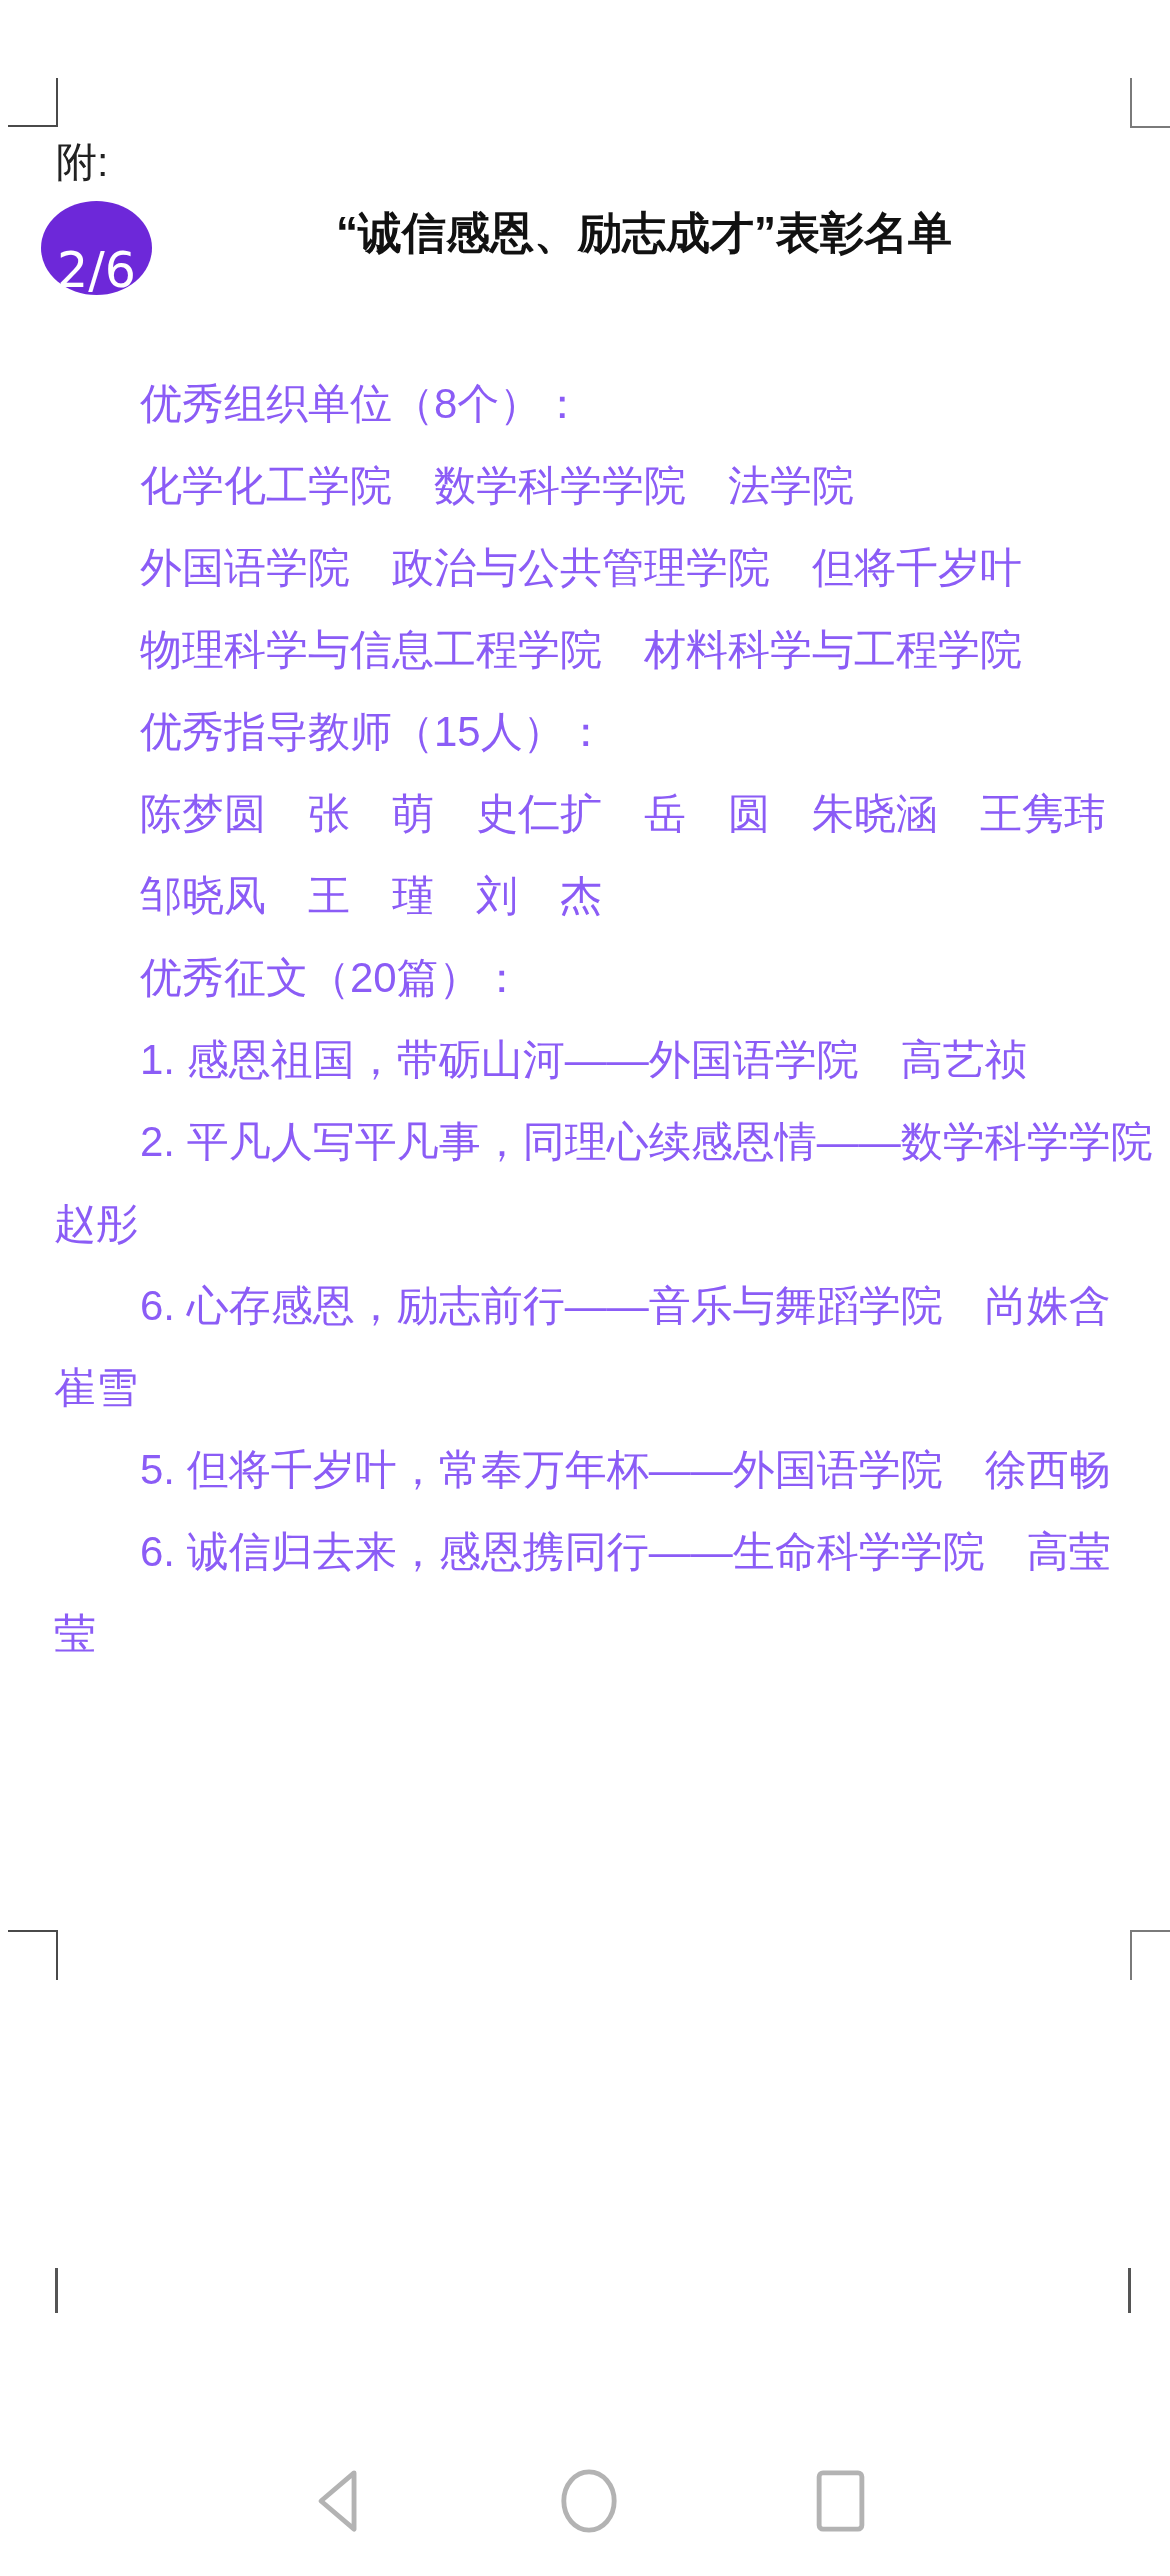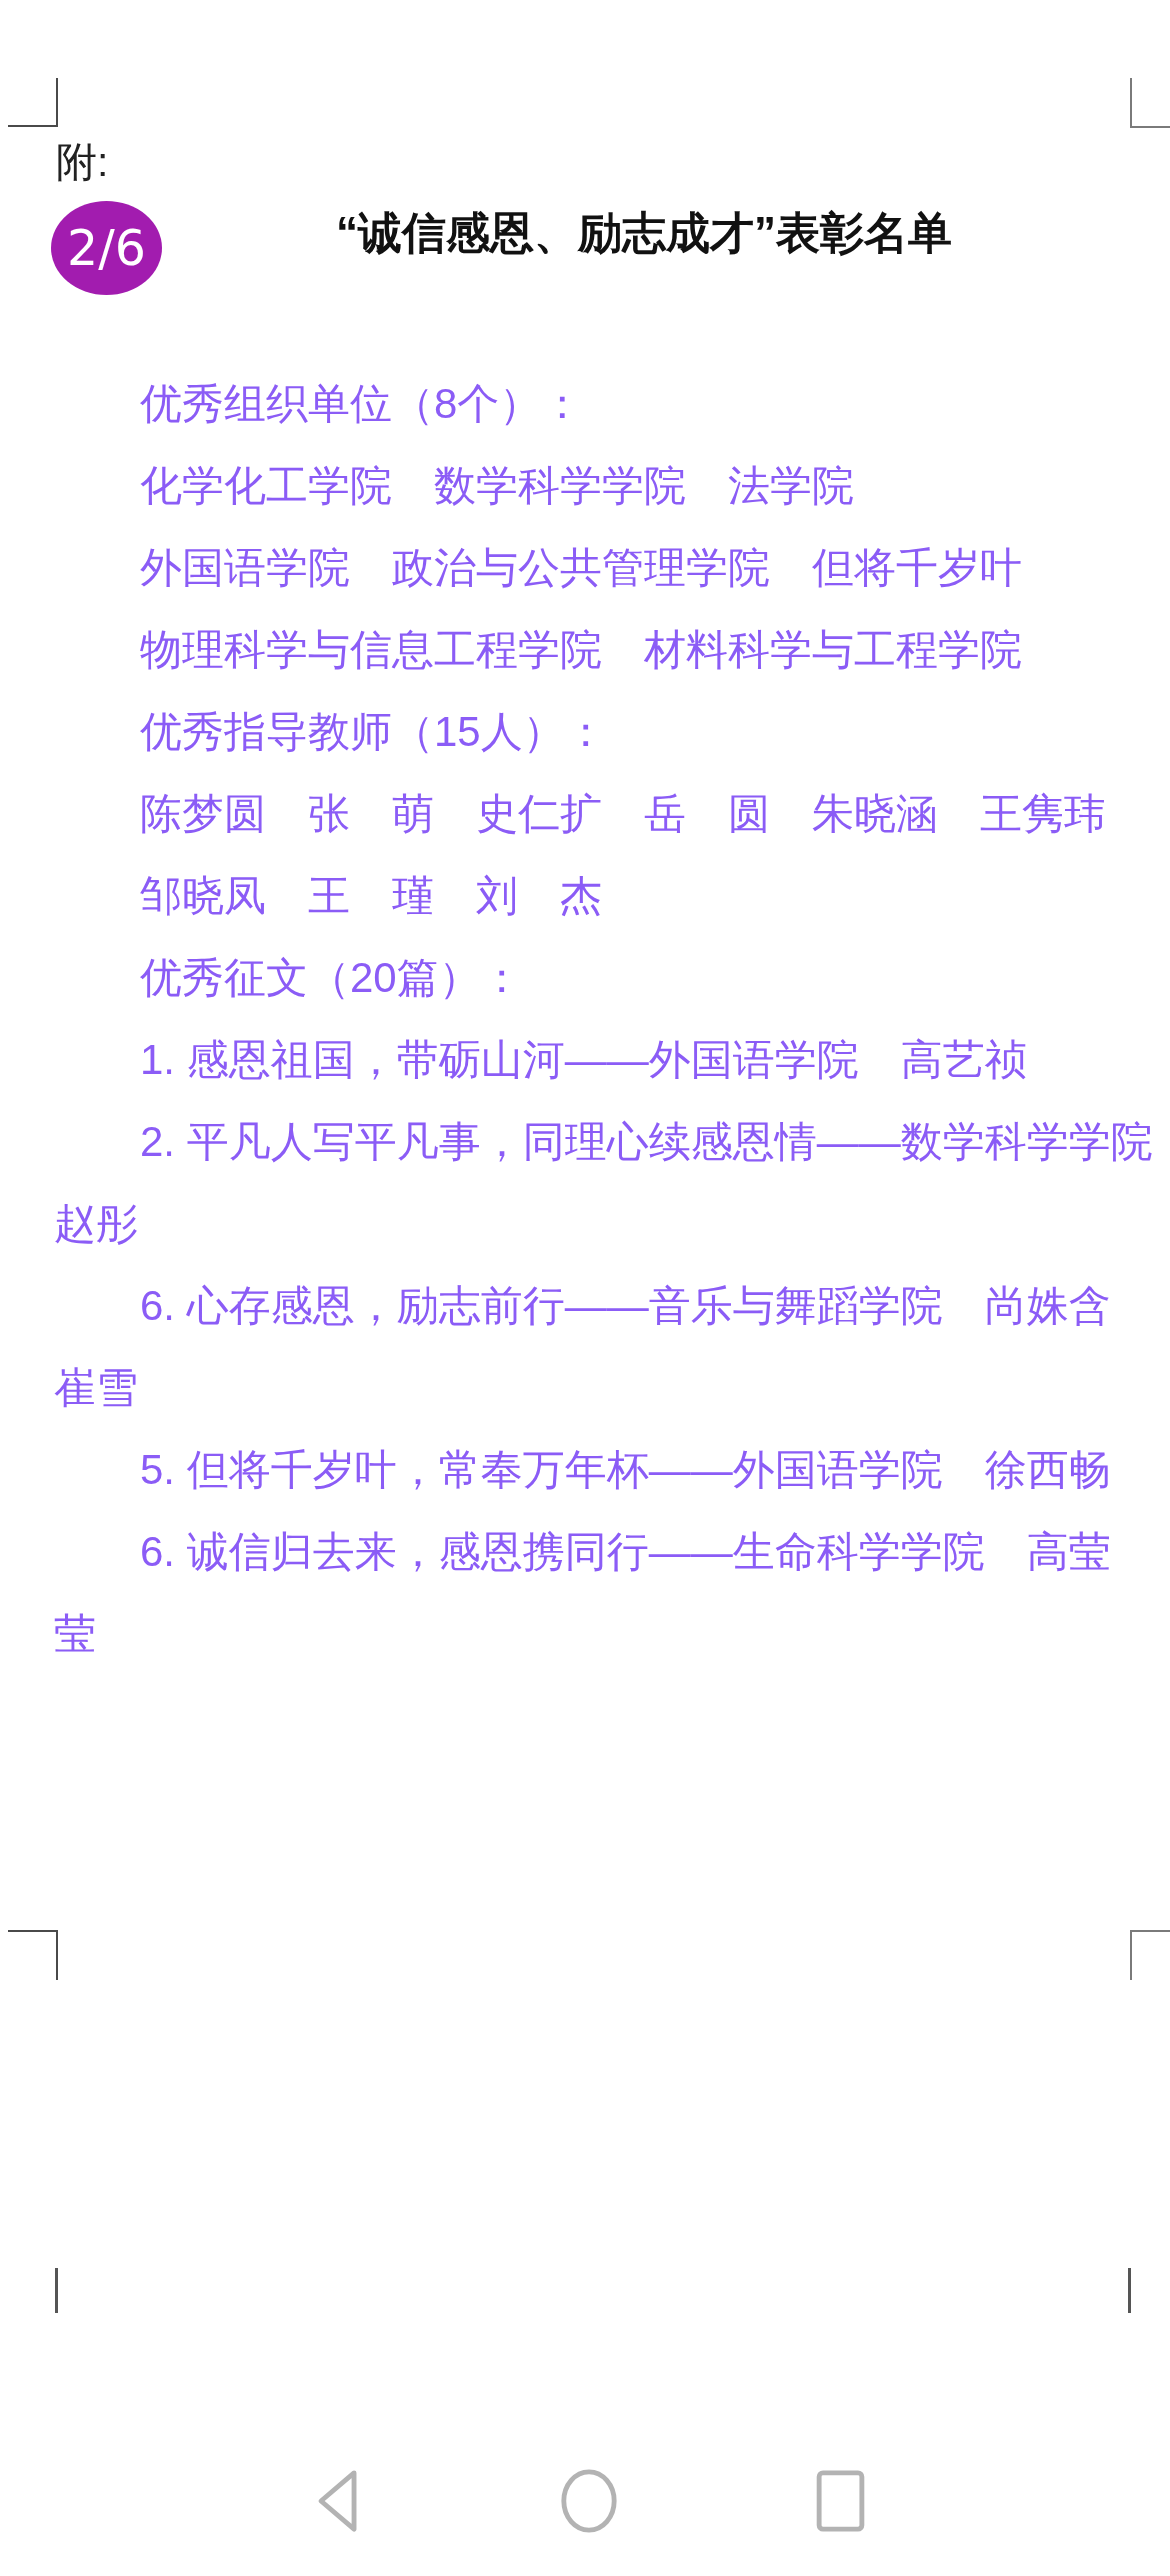--- a/index.html
+++ b/index.html
@@ -10,24 +10,24 @@
     overflow:hidden;
     font-family:"Liberation Sans","DejaVu Sans",sans-serif;
     color:#1d1d1d;
   }
   
   .attach-label{
     position:absolute;left:56px;top:137px;
     font-size:41px;line-height:51px;color:#222;
   }
   .page-badge{
-    position:absolute;left:51px;top:201px;
+    position:absolute;left:41px;top:201px;
     width:111px;height:94px;
-    background:#a21caf;border-radius:50%;
-    display:flex;align-items:center;justify-content:center;
+    background:#6d28d9;border-radius:50%;
+    display:flex;align-items:flex-end;justify-content:center;
   }
   .page-badge span{
     color:#ffffff;font-size:49px;line-height:49px;
     font-family:"DejaVu Sans","Liberation Sans",sans-serif;
   }
   .doc-title{
     position:absolute;left:127px;right:9.8px;top:204px;
     text-align:center;
     font-size:44px;line-height:57px;font-weight:600;
     color:#111;

